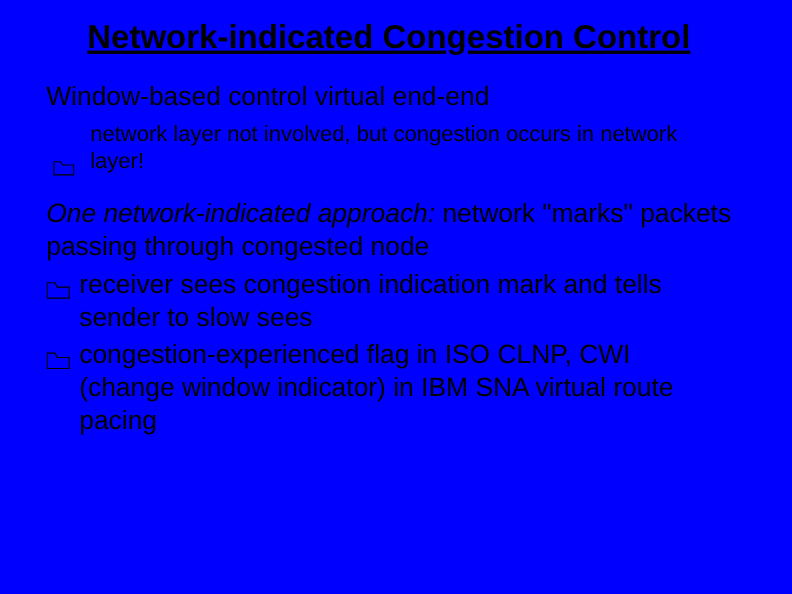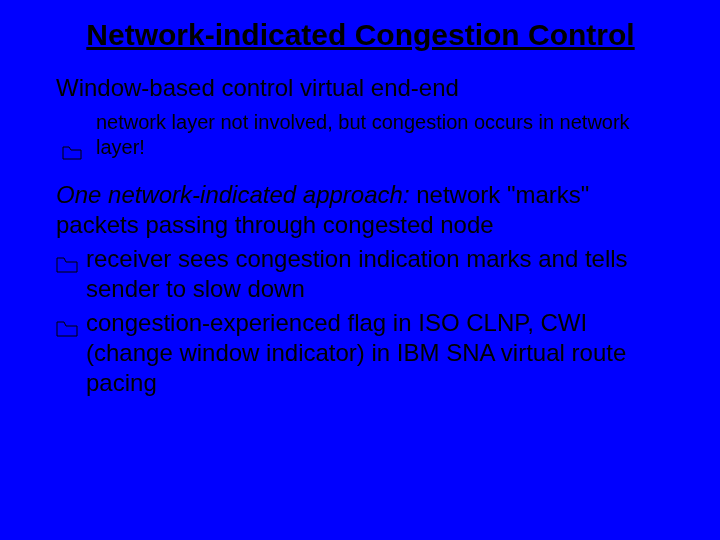--- a/index.html
+++ b/index.html
@@ -10,21 +10,21 @@
     background: #0000ff;
     font-family: Arial, Helvetica, sans-serif;
     color: #000;
     overflow: hidden;
   }
   .slide {
     position: relative;
     width: 720px;
     height: 500px;
     box-sizing: border-box;
-    padding: 18px 55px 0 56px;
+    padding: 18px 55px 0 42px;
   }
   .title {
     text-align: center;
     font-size: 30px;
     font-weight: bold;
     text-decoration: underline;
     margin-bottom: 22px;
   }
   .subhead1 {
     font-size: 24px;
@@ -101,21 +101,21 @@
     <div class="approach-lead">
       <span class="lead">One network-indicated approach:</span><span> network "marks" packets passing through congested node</span>
     </div>
 
     <div class="bullet-row-lg indent-pad" style="padding-left:0;">
       <span class="folder-icon-lg">
         <svg viewBox="0 0 22 16" width="22" height="16">
           <path d="M1 5 L1 15 L21 15 L21 5 L10 5 L8 1 L1 1 Z" fill="none" stroke="#000" stroke-width="1"></path>
         </svg>
       </span>
-      <span>receiver sees congestion indication marks and tells sender to slow down</span>
+      <span>receiver sees congestion indication mark and tells sender to slow sees</span>
     </div>
 
     <div class="bullet-row-lg" style="padding-left:0;">
       <span class="folder-icon-lg">
         <svg viewBox="0 0 22 16" width="22" height="16">
           <path d="M1 5 L1 15 L21 15 L21 5 L10 5 L8 1 L1 1 Z" fill="none" stroke="#000" stroke-width="1"></path>
         </svg>
       </span>
       <span>congestion-experienced flag in ISO CLNP, CWI (change window indicator) in IBM SNA virtual route pacing</span>
     </div>

